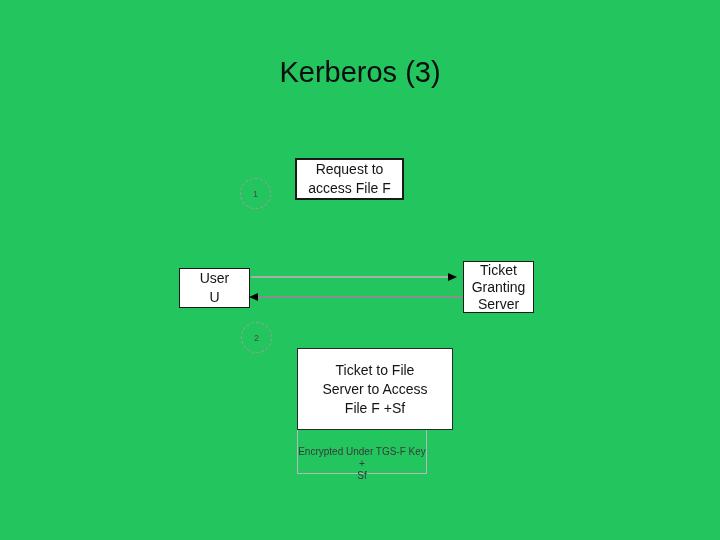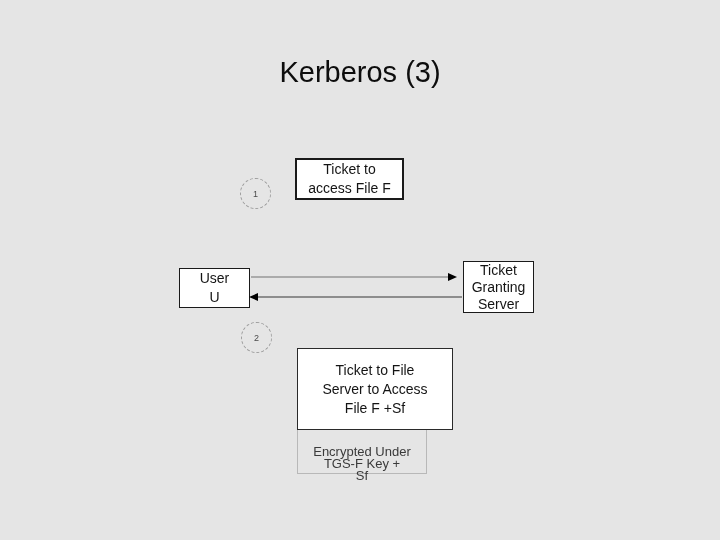--- a/index.html
+++ b/index.html
@@ -5,21 +5,21 @@
   html, body {
     margin: 0;
     padding: 0;
     background: #ffffff;
     font-family: "Liberation Sans", sans-serif;
   }
   .slide {
     position: relative;
     width: 720px;
     height: 540px;
-    background: #e5e5e5;
+    background: #22c55e;
     overflow: hidden;
   }
   .title {
     position: absolute;
     top: 56px;
     left: 0;
     width: 720px;
     text-align: center;
     color: #0d0d0d;
     font-size: 29px;
@@ -59,21 +59,21 @@
     z-index: 2;
   }
   .note-box {
     position: absolute;
     left: 297px; top: 430px; width: 130px; height: 44px;
     border: 1px solid #b8b8b8;
     border-top: none;
     box-sizing: border-box;
     text-align: center;
     color: #3a3a3a;
-    font-size: 13px;
+    font-size: 10px;
     line-height: 12px;
     padding-top: 4px;
     white-space: pre-line;
   }
   .step-circle {
     position: absolute;
     width: 31px; height: 31px;
     border: 1px dashed #9e9e9e;
     border-radius: 50%;
     display: flex;
@@ -115,21 +115,21 @@
 
   <div class="title">
     <div>Kerberos (3)</div>
   </div>
 
   <div class="step-circle step-1">
     <span>1</span>
   </div>
 
   <div class="dbox request-box">
-    <span>Ticket to
+    <span>Request to
 access File F</span>
   </div>
 
   <div class="dbox user-box">
     <span>User
 U</span>
   </div>
 
   <div class="dbox tgs-box">
     <span>Ticket

